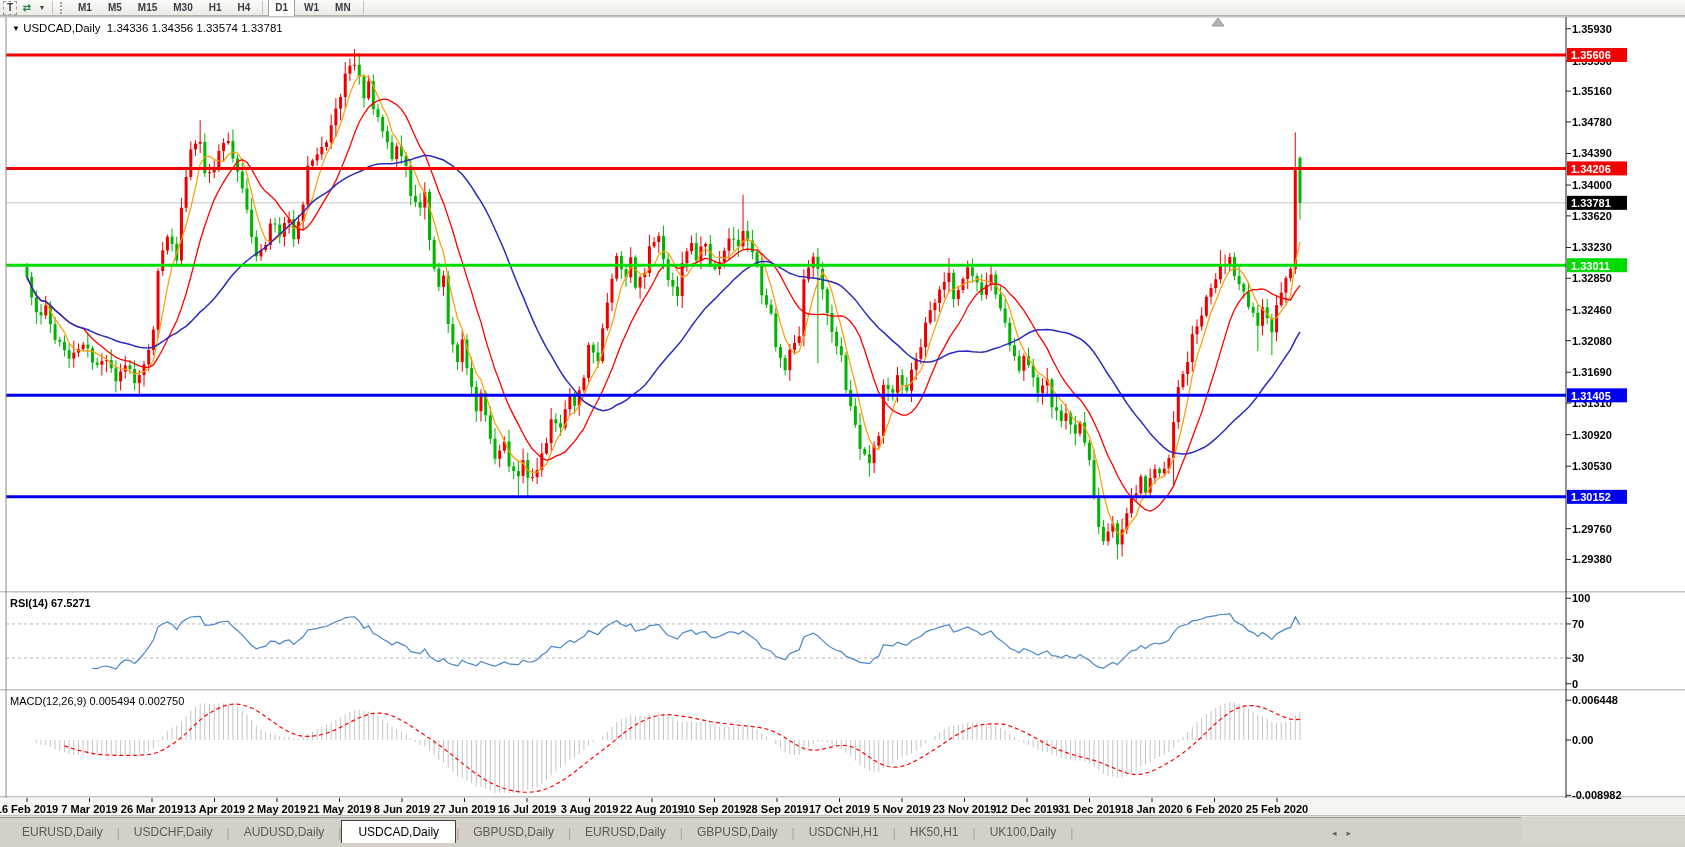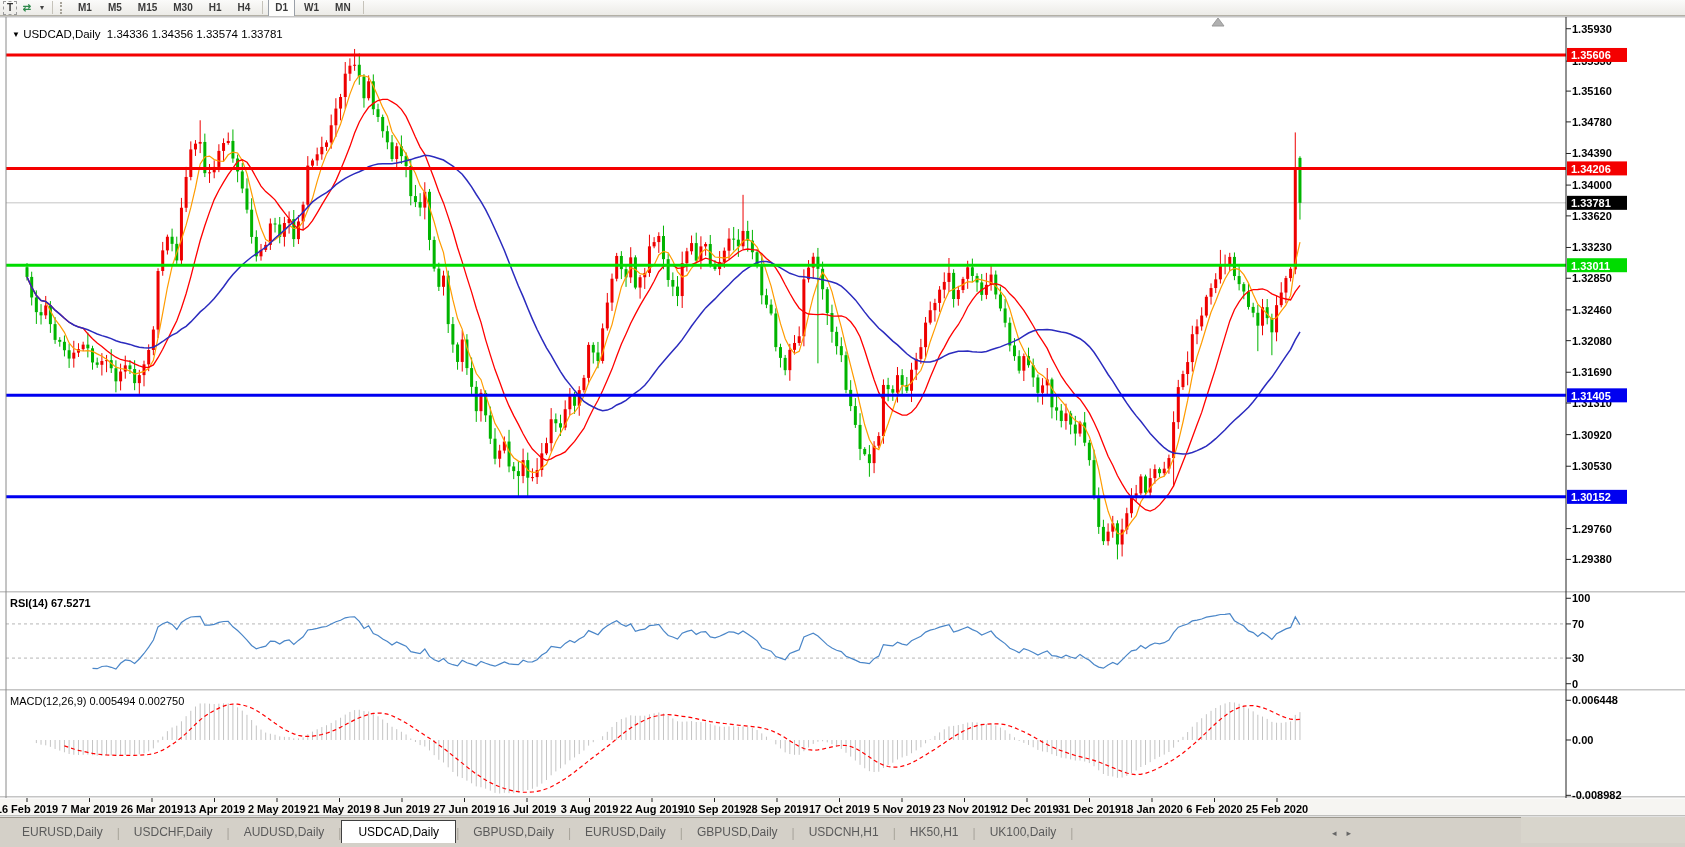--- a/index.html
+++ b/index.html
@@ -15,21 +15,21 @@
   .tb-tool{font-size:10px;font-weight:bold;color:#333;border:1px dashed #9a9a9a;
     width:12px;height:12px;line-height:12px;text-align:center;}
   .tb-sep{width:1px;height:13px;background:#c6c3ba;margin:0 3px;}
   .tb-grip{width:3px;height:12px;border-left:2px dotted #a8a49a;margin:0 4px 0 2px;}
   .tb-icon{font-size:10px;color:#2f8a4c;font-weight:bold;width:16px;text-align:center;}
   .tb-caret{font-size:8px;color:#444;width:10px;text-align:center;}
   
   #chart-frame{position:absolute;left:0;top:16px;width:1685px;height:801px;background:#fff;}
   #chart-canvas{position:absolute;left:0;top:0;}
   .overlay-label{position:absolute;color:#000;white-space:pre;}
-  #chart-title{left:12px;top:12px;font-size:11.5px;}
+  #chart-title{left:12px;top:6px;font-size:11.5px;}
   #chart-title .tri{font-size:8px;vertical-align:1px;}
   #rsi-label{left:10px;top:581px;font-size:11px;font-weight:bold;}
   #macd-label{left:10px;top:679px;font-size:11px;}
   
   #tabbar{position:absolute;left:0;top:817px;width:1521px;height:26px;background:#d4d0c8;
     border-top:1px solid #9b978d;display:flex;align-items:flex-end;}
   .tab{font-size:12px;color:#5a5a5a;padding:3px 14px 5px 14px;cursor:default;white-space:nowrap;}
   .tab.active{background:#fff;color:#000;border:1px solid #404040;border-bottom:none;
     padding:4px 16px 6px 16px;margin-bottom:0;position:relative;top:1px;}
   .tab-div{color:#a7a39a;font-size:12px;padding-bottom:4px;}

